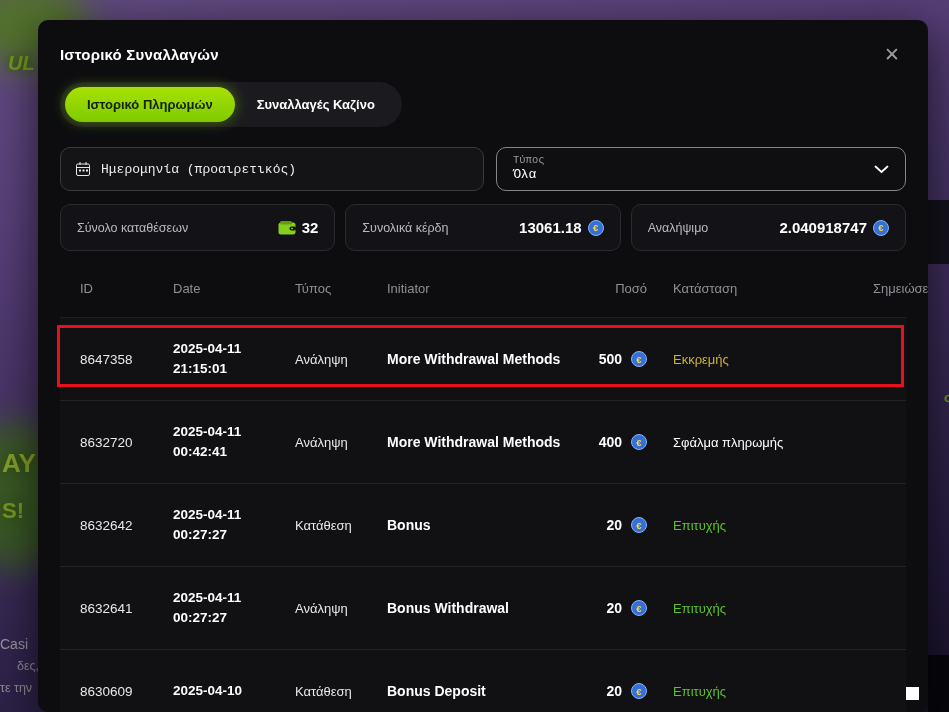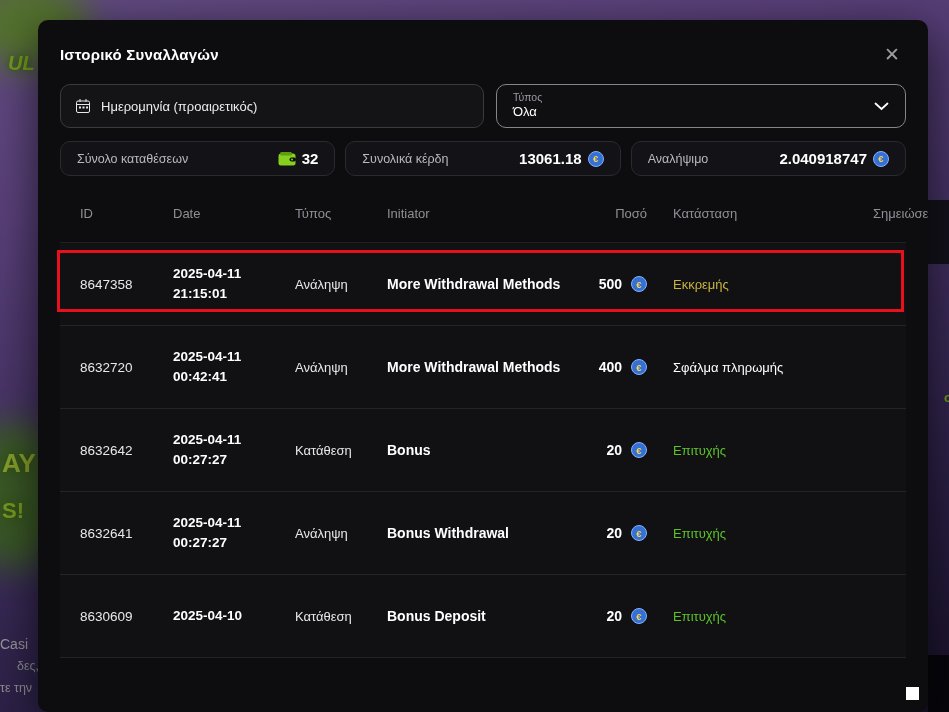--- a/index.html
+++ b/index.html
@@ -23,33 +23,33 @@
   .close-btn{background:none;border:none;color:#9b9ba1;font-size:19px;line-height:1;
     cursor:pointer;padding:4px 6px;font-family:inherit;}
 
   
   .tabs{display:inline-flex;background:#1b1b1f;border-radius:999px;padding:5px;margin-top:10px;}
   .tab{padding:10px 22px;border-radius:999px;font-size:13px;font-weight:700;color:#fff;cursor:pointer;}
   .tab.active{background:linear-gradient(180deg,#a8e106,#7fca00);color:#13210a;
     box-shadow:0 0 14px rgba(140,212,0,.45);}
 
   
-  .filters{display:flex;gap:12px;margin-top:12px;}
+  .filters{display:flex;gap:12px;margin-top:20px;font-family:Liberation Mono, monospace;}
   .date-input{flex:0 0 424px;height:44px;background:#141417;border:1px solid #3a3a40;
     border-radius:10px;display:flex;align-items:center;gap:10px;padding:0 14px;
     box-sizing:border-box;font-size:13px;color:#ececec;cursor:pointer;}
   .type-select{flex:1;height:44px;background:#0f0f12;border:1px solid #84848a;
     border-radius:10px;display:flex;align-items:center;justify-content:space-between;
     padding:5px 16px;box-sizing:border-box;cursor:pointer;}
   .type-select .lbl{font-size:10.5px;color:#9a9aa2;line-height:1.3;}
   .type-select .val{font-size:13px;color:#fff;line-height:1.3;}
 
   
   .summary{display:flex;gap:10px;margin-top:13px;}
-  .card{flex:1;height:35px;background:#131317;border:1px solid #2a2a30;border-radius:10px;
+  .card{flex:1;height:47px;background:#131317;border:1px solid #2a2a30;border-radius:10px;
     display:flex;align-items:center;justify-content:space-between;padding:0 16px;box-sizing:border-box;}
   .card .lbl{font-size:12.5px;color:#b9b9c0;}
   .card .val{display:flex;align-items:center;gap:6px;font-size:15px;font-weight:800;color:#fff;}
   .coin{width:16px;height:16px;border-radius:50%;background:#3570d4;border:1px solid #86b2ff;
     color:#ffd64a;font-size:9.5px;font-weight:700;display:inline-flex;align-items:center;
     justify-content:center;box-sizing:border-box;flex:0 0 auto;}
 
   
   .table{margin-top:8px;}
   .grid{display:grid;grid-template-columns:93px 122px 92px 190px 96px 200px 120px;
@@ -91,20 +91,24 @@
   <div class="dim"></div>
 </div>
 
 <div class="modal">
 
   <div class="modal-header">
     <h2 class="modal-title">Ιστορικό Συναλλαγών</h2>
     <button class="close-btn">✕</button>
   </div>
 
+  <div class="tabs">
+    <div class="tab active">Ιστορικό Πληρωμών</div>
+    <div class="tab">Συναλλαγές Καζίνο</div>
+  </div>
 
   <div class="filters">
     <div class="date-input">
       <span>
         <svg width="16" height="16" viewBox="0 0 16 16" fill="none">
           <rect x="1.5" y="3" width="13" height="11.5" rx="1.5" stroke="#e8e8e8"></rect>
           <line x1="1.5" y1="6.5" x2="14.5" y2="6.5" stroke="#e8e8e8"></line>
           <line x1="5" y1="1" x2="5" y2="4" stroke="#e8e8e8"></line>
           <line x1="11" y1="1" x2="11" y2="4" stroke="#e8e8e8"></line>
           <rect x="4" y="8.5" width="2" height="2" fill="#e8e8e8"></rect>

